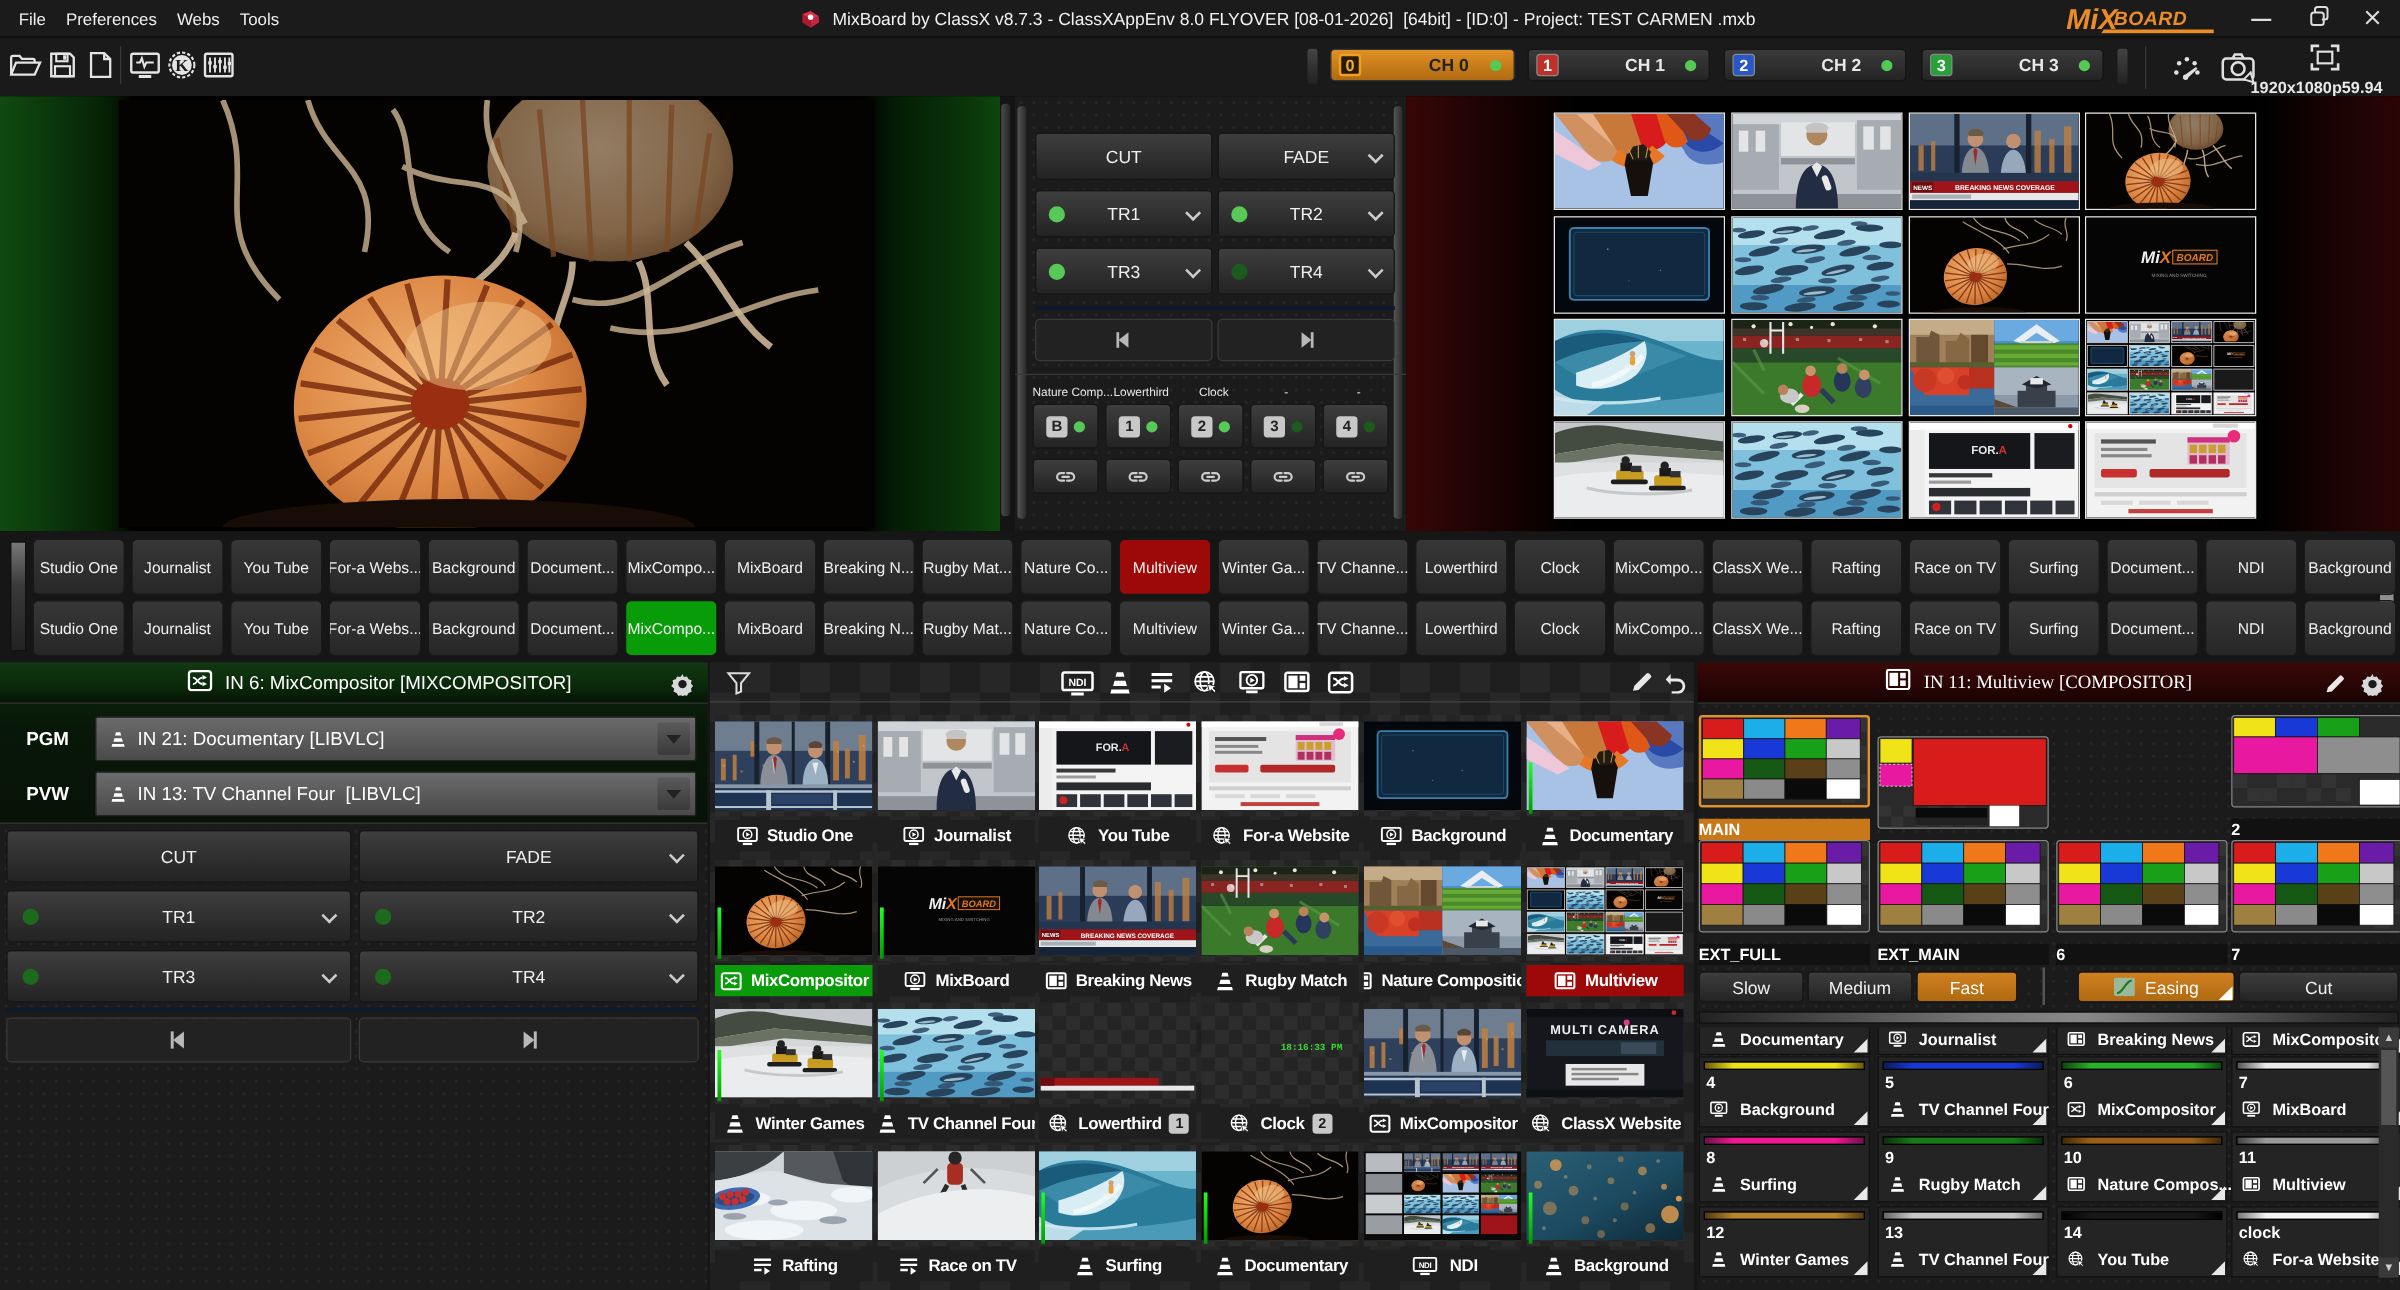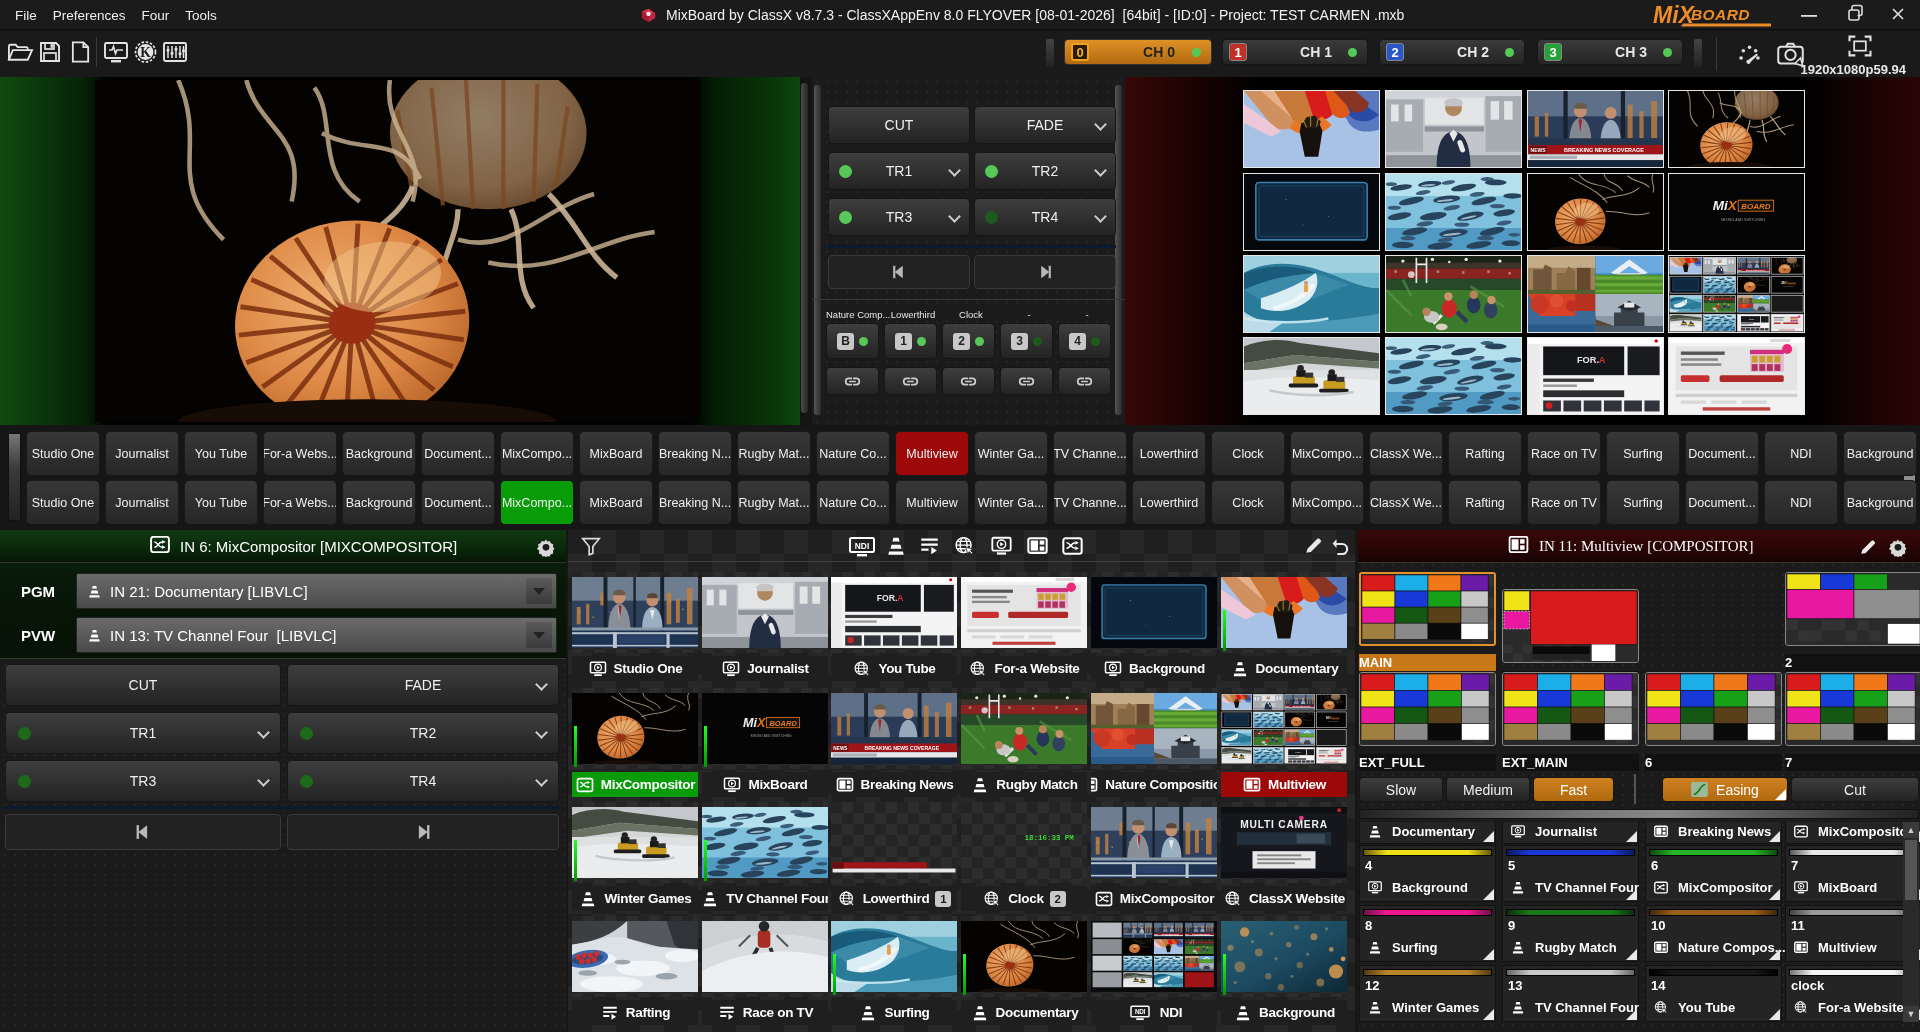--- a/index.html
+++ b/index.html
@@ -884,21 +884,21 @@
             <rect x="69" y="17" width="67" height="30" fill="#8e8e8e"></rect>
 <rect x="103" y="52" width="33" height="21" fill="#fff"></rect>
 </g>
 </symbol>
 </defs>
     </svg>
 <div id="titlebar">
 <div id="menu">
         <span>File</span>
         <span>Preferences</span>
-        <span>Four</span>
+        <span>Webs</span>
         <span>Tools</span>
       </div>
 <div id="title"><svg width="17" height="15" viewBox="0 0 20 18" style="margin-right:9px">
           <path d="M2 4l8-3 8 5-8 3z" fill="#e03048"></path>
           <path d="M2 4l8 5v8l-8-5z" fill="#b01830"></path>
           <path d="M18 6l-8 3v8l8-5z" fill="#c82440"></path>
           <circle cx="10" cy="7" r="2.6" fill="#fff"></circle>
         </svg>MixBoard by ClassX v8.7.3 - ClassXAppEnv 8.0 FLYOVER [08-01-2026]&nbsp; [64bit] - [ID:0] - Project: TEST CARMEN .mxb</div>
 <div id="mblogo"><svg width="122" height="24" viewBox="0 0 122 24">
           <g fill="#ec8c28">

